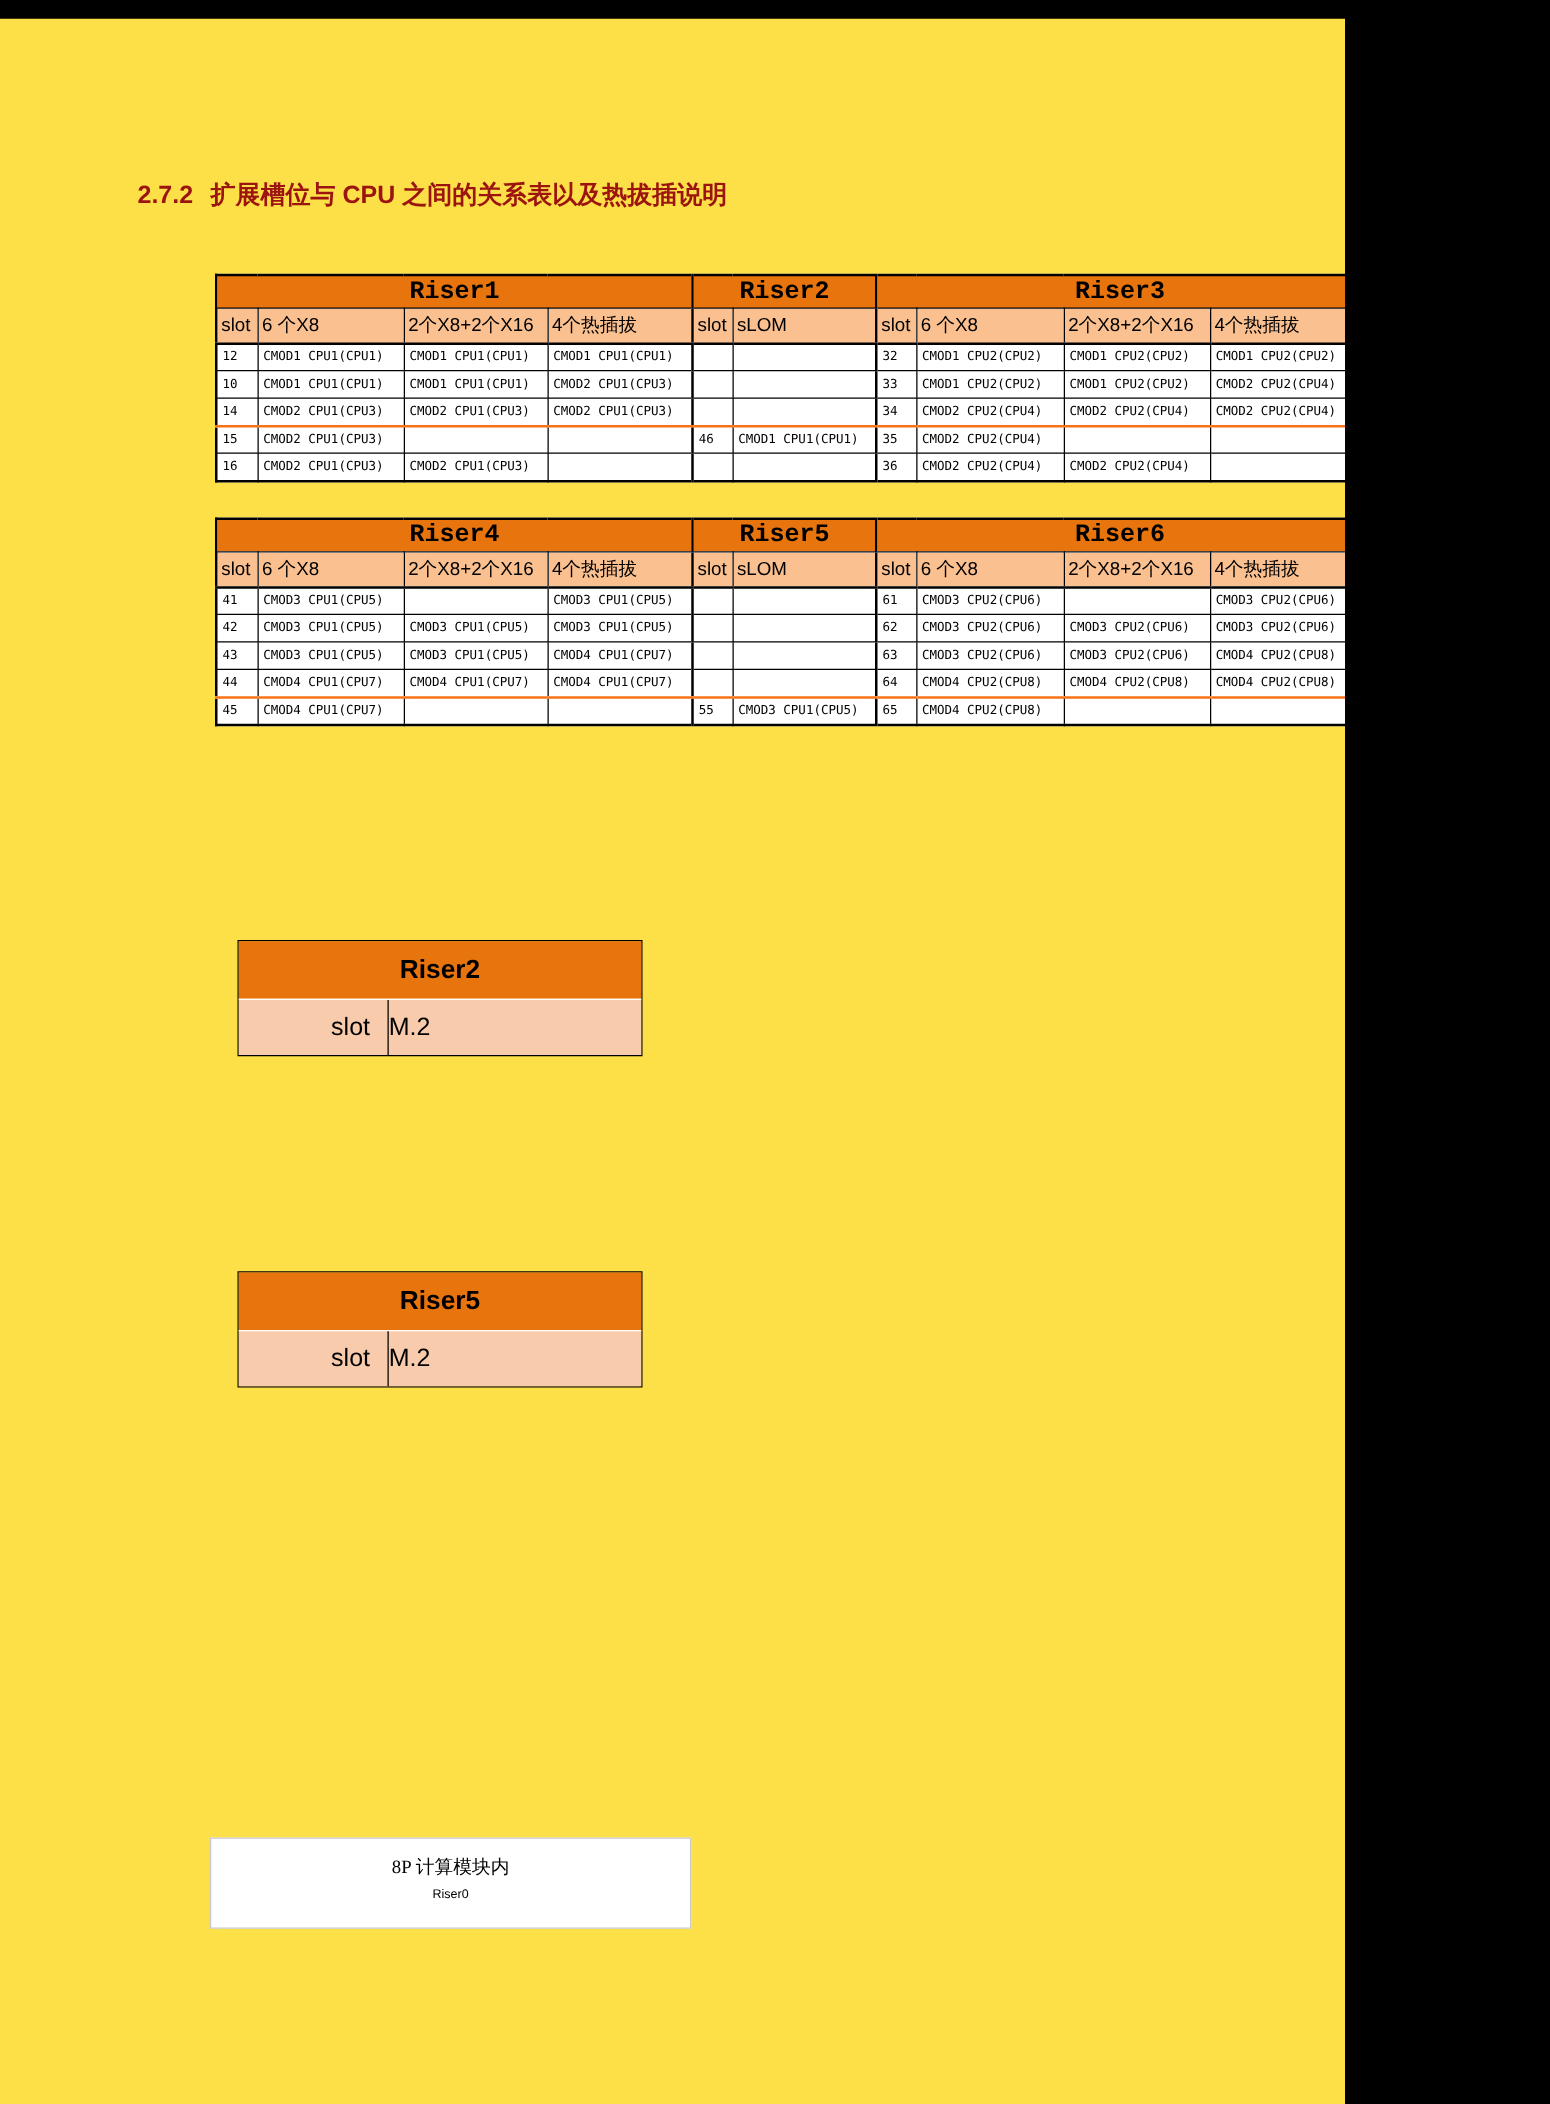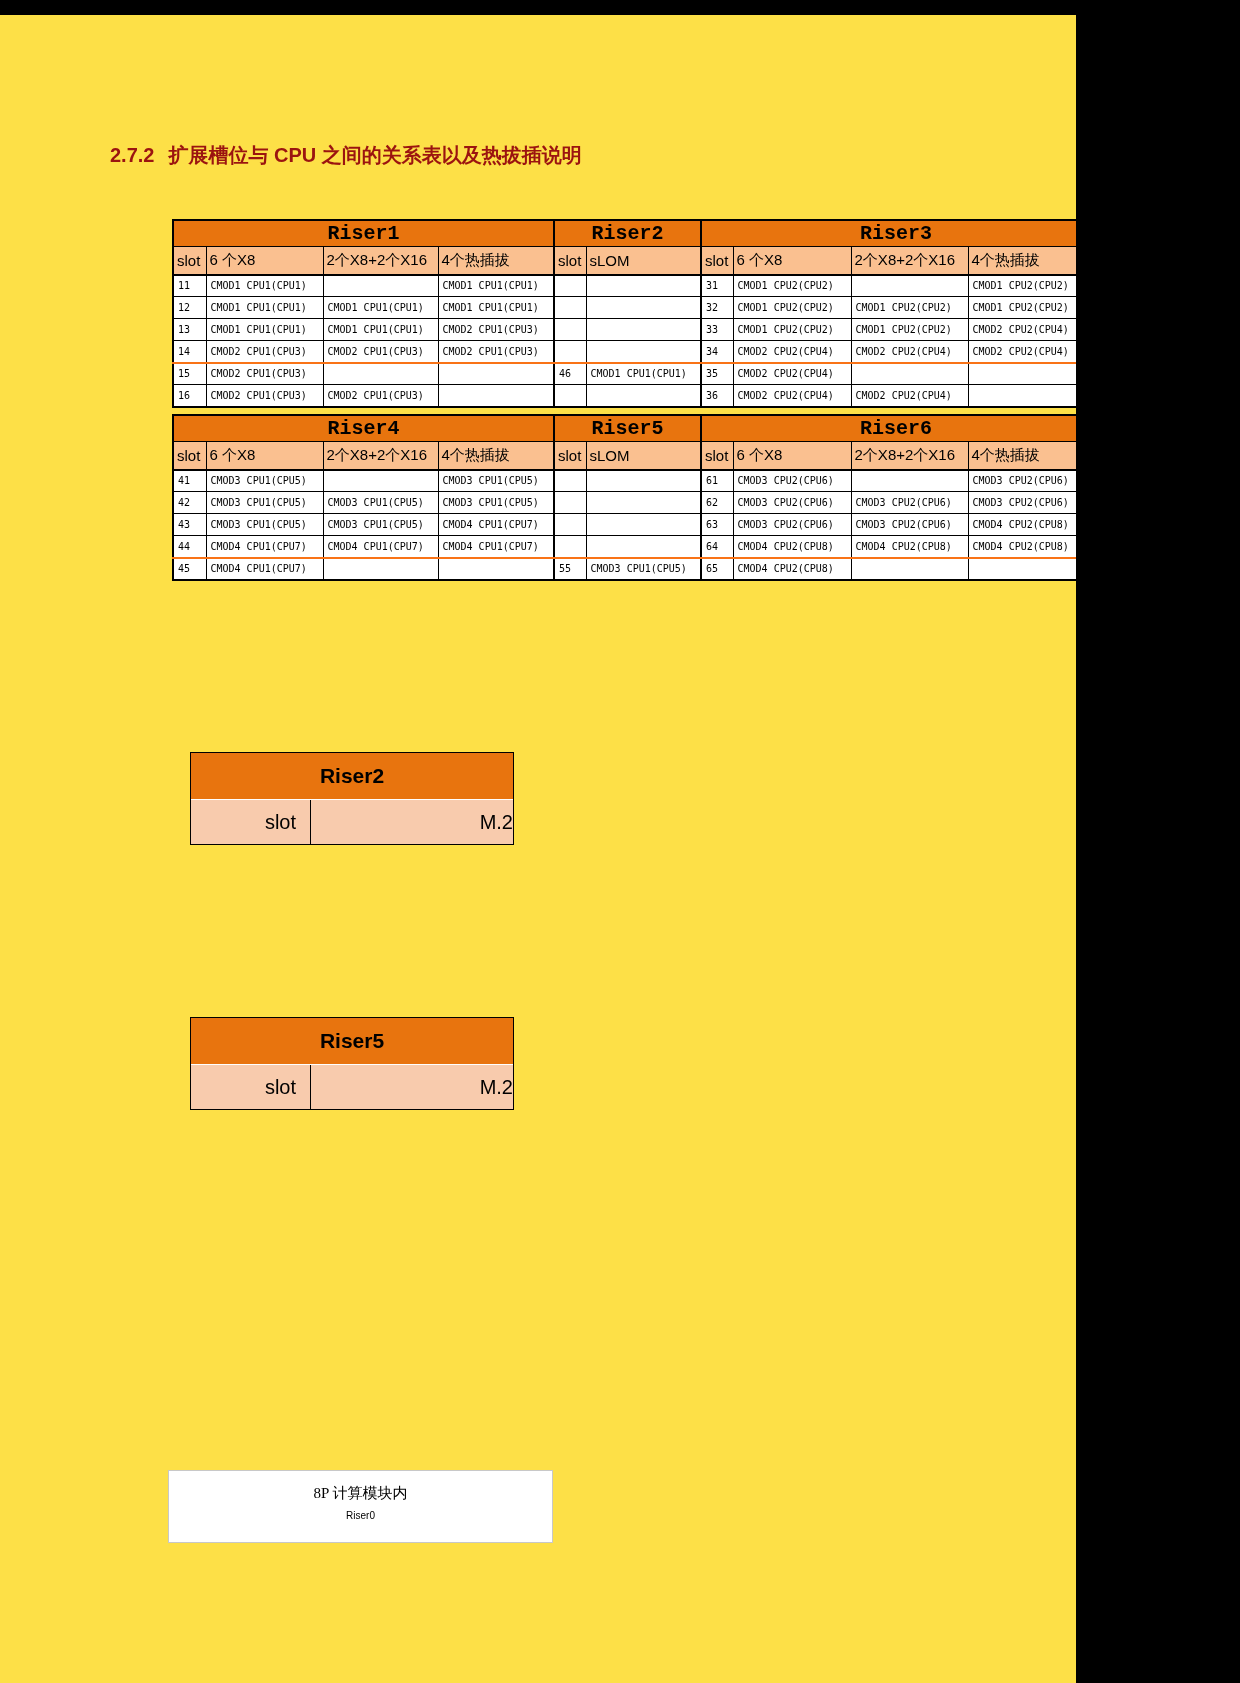--- a/index.html
+++ b/index.html
@@ -28,21 +28,21 @@
 
   
   .m2-table{position:absolute;left:190px;width:322px;border:1px solid #000;}
   #m2a{top:737px;} #m2b{top:1002px;}
   .m2-header{background:var(--header-orange,#E8740E);height:46px;line-height:46px;
              text-align:center;font-weight:bold;font-size:21px;color:#000;}
   .m2-row{display:flex;height:44px;background:var(--small-body-orange,#F8CBAD);
           border-top:1px solid #FFF;}
   .m2-slot{width:120px;line-height:44px;text-align:right;padding-right:14px;font-size:20px;
            color:#000;border-right:1px solid #000;box-sizing:border-box;}
-  .m2-val{flex:1;line-height:44px;text-align:right;font-size:20px;color:#000;}
+  .m2-val{flex:1;line-height:44px;text-align:left;font-size:20px;color:#000;}
 
   
   .bottom-box{position:absolute;left:168px;top:1455px;width:385px;height:73px;background:#fff;
               border:1px solid #c8c8c8;text-align:center;color:#000;box-sizing:border-box;}
   .bb1{padding-top:13px;font-size:15px;font-family:Liberation Serif, serif;}
   .bb2{padding-top:7px;font-size:10px;}
 </style>
 </head>
 <body>
 
@@ -79,45 +79,33 @@
           <th class="grp">slot</th>
           <th>sLOM</th>
           <th class="grp">slot</th>
           <th>6 个X8</th>
           <th>2个X8+2个X16</th>
           <th>4个热插拔</th>
         </tr>
       </thead>
       <tbody>
         <tr>
-          <td>11</td>
-          <td>CMOD1 CPU1(CPU1)</td>
-          <td></td>
-          <td>CMOD1 CPU1(CPU1)</td>
-          <td class="grp"></td>
-          <td></td>
-          <td class="grp">31</td>
-          <td>CMOD1 CPU2(CPU2)</td>
-          <td></td>
-          <td>CMOD1 CPU2(CPU2)</td>
-        </tr>
-        <tr>
           <td>12</td>
           <td>CMOD1 CPU1(CPU1)</td>
           <td>CMOD1 CPU1(CPU1)</td>
           <td>CMOD1 CPU1(CPU1)</td>
           <td class="grp"></td>
           <td></td>
           <td class="grp">32</td>
           <td>CMOD1 CPU2(CPU2)</td>
           <td>CMOD1 CPU2(CPU2)</td>
           <td>CMOD1 CPU2(CPU2)</td>
         </tr>
         <tr>
-          <td>13</td>
+          <td>10</td>
           <td>CMOD1 CPU1(CPU1)</td>
           <td>CMOD1 CPU1(CPU1)</td>
           <td>CMOD2 CPU1(CPU3)</td>
           <td class="grp"></td>
           <td></td>
           <td class="grp">33</td>
           <td>CMOD1 CPU2(CPU2)</td>
           <td>CMOD1 CPU2(CPU2)</td>
           <td>CMOD2 CPU2(CPU4)</td>
         </tr>

